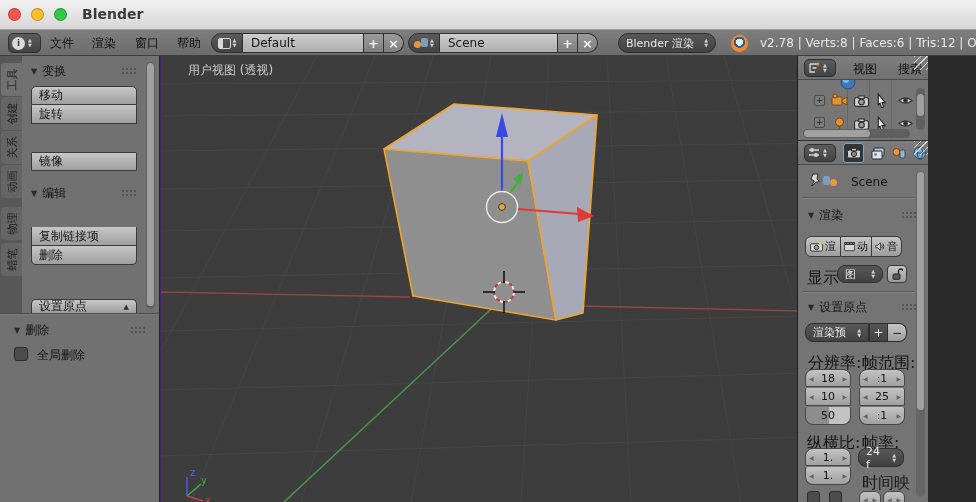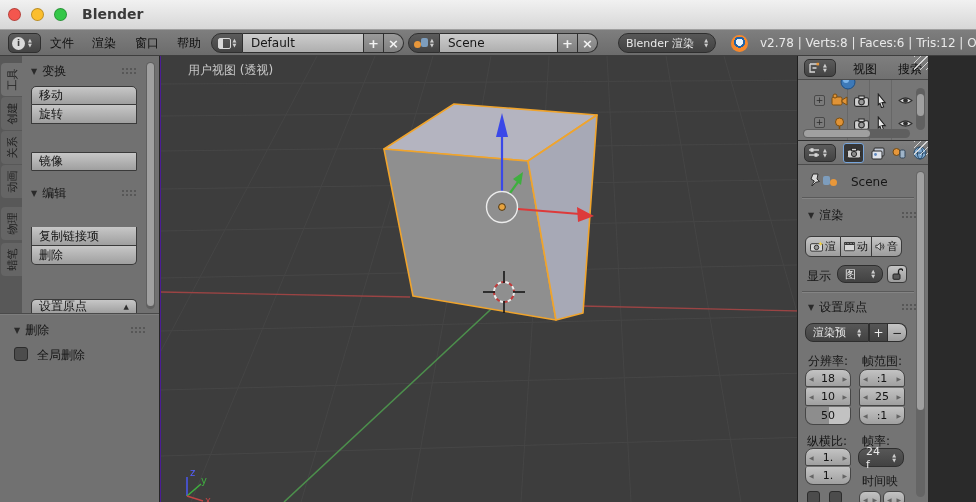--- a/index.html
+++ b/index.html
@@ -86,21 +86,21 @@
   .hsb{position:absolute;height:9px;border-radius:5px;background:#5f5f5f}
   .hsb .thumb{position:absolute;top:1px;bottom:1px;border-radius:4px;background:#a0a0a0}
 
   
   .props{position:absolute;right:0;top:140px;width:131px;height:362px;background:#747474;
     border-left:1px solid #1f1f1f;border-top:1px solid #2e2e2e}
   .ptab{position:absolute;top:2px;width:21px;height:20px;display:flex;align-items:center;justify-content:center;border-radius:3px}
   .ptab.active{background:#353535;border:1px solid #77a5db}
   .pr-body{position:absolute;left:0;top:24px;right:0;bottom:0;overflow:hidden}
   .sep{position:absolute;left:4px;right:14px;height:1px;background:#5a5a5a;box-shadow:0 1px 0 rgba(255,255,255,.12)}
-  .plabel{position:absolute;font-size:12px;color:#161616;white-space:nowrap}
+  .plabel{position:absolute;font-size:16px;color:#161616;white-space:nowrap}
   .sbtn{position:absolute;height:21px;background:linear-gradient(#c5c5c5,#9d9d9d);border:1px solid #3a3a3a;
     font-size:11px;color:#141414;display:flex;align-items:center;justify-content:center;gap:2px;padding:0 3px}
   .sbtn.first{border-radius:6px 0 0 6px}.sbtn.midb{border-left:none}.sbtn.last{border-left:none;border-radius:0 6px 6px 0}
   .nfield{position:absolute;width:46px;height:18px;background:linear-gradient(#c3c3c3,#a0a0a0);
     border:1px solid #464646;display:flex;align-items:center;justify-content:center}
   .nfield .nv{font-size:11px;color:#141414}
   .nfield .na{position:absolute;font-size:6px;color:rgba(25,25,25,.5)}
   .na.l{left:3px}.na.r{right:3px}
   .rtop{border-radius:8px 8px 2px 2px}.rmid{border-radius:2px;border-top:none}.rbot{border-radius:2px 2px 8px 8px;border-top:none}
   .slider{background:linear-gradient(90deg,#8d8d8d 0 52%,#c2c2c2 52%)}

